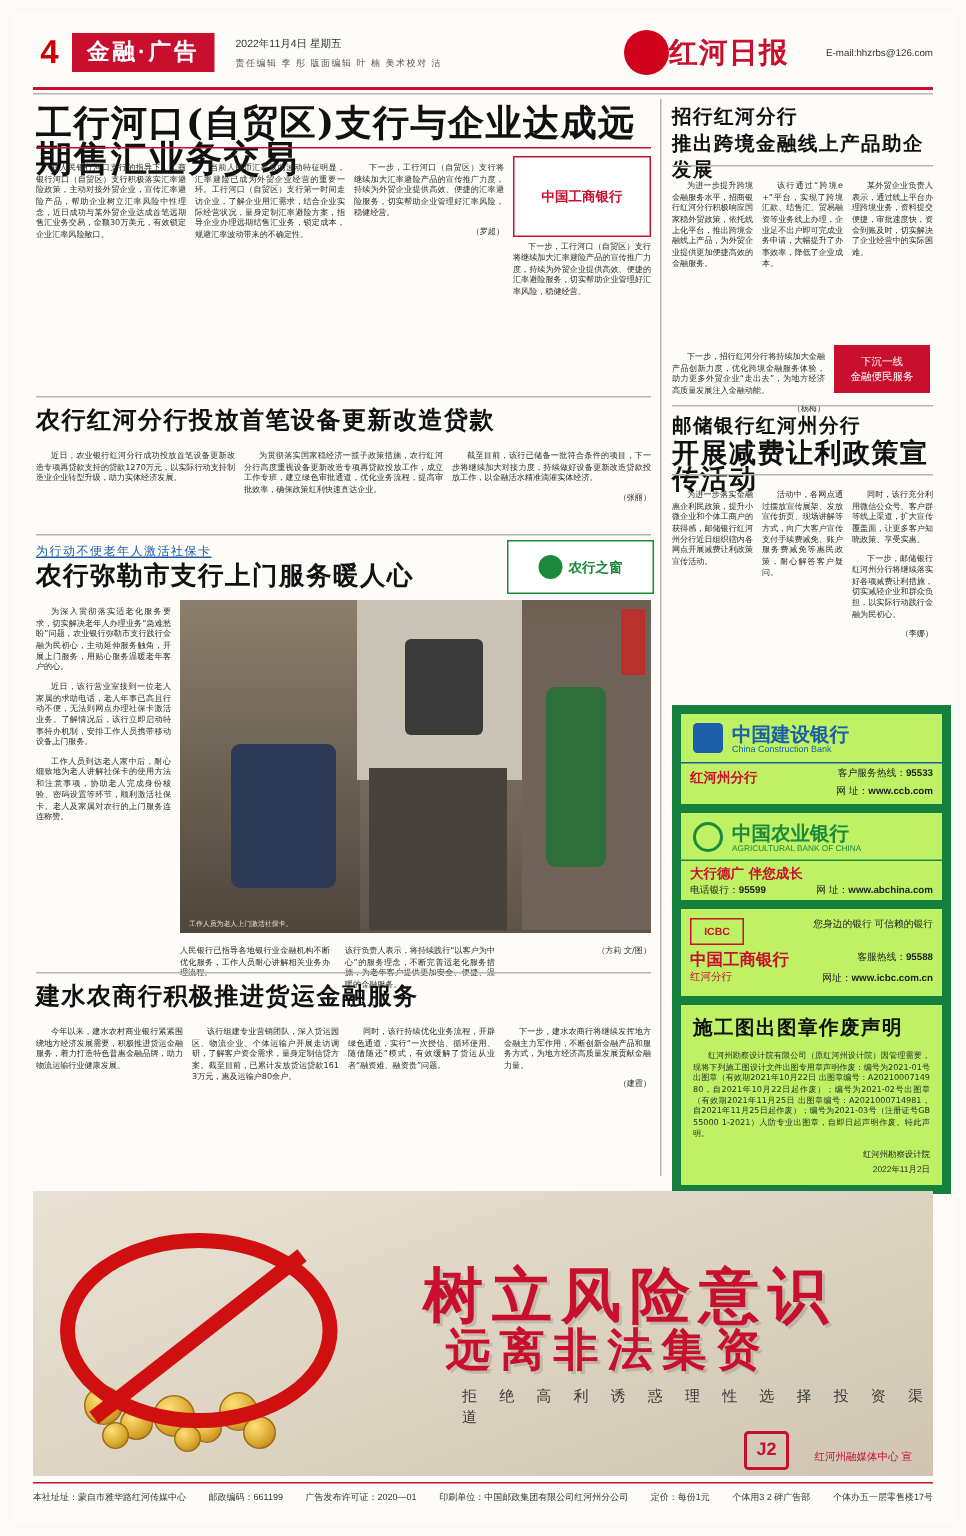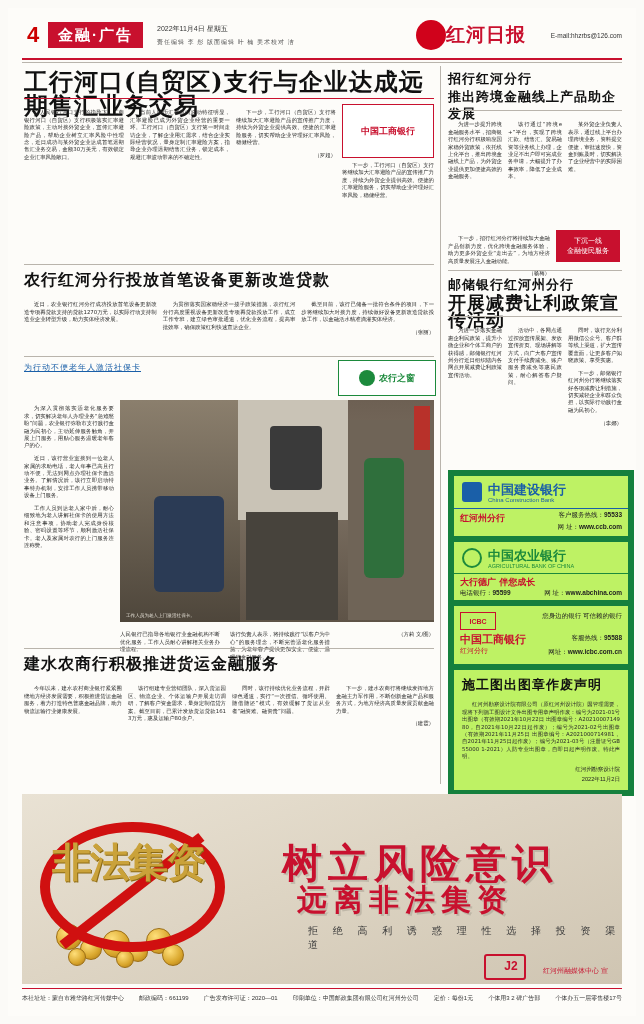--- a/index.html
+++ b/index.html
@@ -42,21 +42,21 @@
   .ad{position:absolute;left:14px;top:786px;width:600px;height:190px;background:linear-gradient(160deg,#e9e2d4 0%,#ded5c4 45%,#cfc5b2 100%);overflow:hidden;}
   .ad-coins{position:absolute;left:28px;top:58px;width:150px;height:110px;}
   .coin{position:absolute;border-radius:50%;background:radial-gradient(circle at 35% 30%,#ffdf7a,#d9a62c 60%,#a87516);border:1px solid #9c6e14;}
   .ban{position:absolute;left:18px;top:28px;width:185px;height:130px;border:10px solid #d01010;border-radius:50%;box-sizing:border-box;}
   .ban:after{content:"";position:absolute;left:-6px;top:54px;width:176px;height:10px;background:#d01010;transform:rotate(-38deg);transform-origin:50% 50%;}
   .ban-txt{position:absolute;left:30px;top:48px;font-size:40px;font-weight:bold;color:#caa23a;font-family:"DejaVu Serif",serif;letter-spacing:-2px;line-height:40px;text-shadow:1px 1px 0 #8c6a15;}
   .ad-h1{position:absolute;left:260px;top:42px;font-size:40px;font-weight:bold;color:#c8102e;font-family:"DejaVu Serif",serif;letter-spacing:6px;text-shadow:2px 2px 0 rgba(0,0,0,.12);}
   .ad-h2{position:absolute;left:275px;top:86px;font-size:30px;font-weight:bold;color:#c8102e;font-family:"DejaVu Serif",serif;letter-spacing:6px;text-shadow:2px 2px 0 rgba(0,0,0,.12);}
   .ad-sub{position:absolute;left:286px;top:130px;font-size:10px;color:#3b3b3b;letter-spacing:6px;}
   .ad-credit{position:absolute;right:14px;bottom:8px;font-size:7px;color:#c8102e;}
-  .ad-badge{position:absolute;right:96px;bottom:4px;width:26px;height:22px;border:2px solid #c8102e;color:#c8102e;font-size:12px;font-weight:bold;text-align:center;line-height:20px;border-radius:3px;padding-left:12px;}
+  .ad-badge{position:absolute;right:96px;bottom:4px;width:26px;height:22px;border:2px solid #c8102e;color:#c8102e;font-size:12px;font-weight:bold;text-align:center;line-height:20px;border-radius:3px;}
 
   .footer{position:absolute;left:14px;top:986px;width:600px;font-size:6px;color:#333;display:flex;justify-content:space-between;}
   .footbar{position:absolute;left:14px;top:980px;width:600px;height:1px;background:#c8102e;}
 </style>
 </head>
 <body>
 
 <div class="page">
  <div class="sheet">
 
@@ -109,20 +109,21 @@
           <p class="txt ind">为贯彻落实国家稳经济一揽子政策措施，农行红河分行高度重视设备更新改造专项再贷款投放工作，成立工作专班，建立绿色审批通道，优化业务流程，提高审批效率，确保政策红利快速直达企业。</p>
         </div>
     <div class="col">
       <p class="txt ind">截至目前，该行已储备一批符合条件的项目，下一步将继续加大对接力度，持续做好设备更新改造贷款投放工作，以金融活水精准滴灌实体经济。</p>
       <p class="txt" style="text-align:right;">（张丽）</p>
     </div>
   </div>
   <div class="hair" style="left:16px;top:348px;width:410px;height:1px;"></div>
 
   <div class="hl-sub" style="position:absolute;left:16px;top:354px;">为行动不便老年人激活社保卡</div>
+  <div class="hl" style="position:absolute;left:16px;top:366px;width:300px;font-size:17px;line-height:21px;">农行弥勒市支行上门服务暖人心</div>
 
   <div style="position:absolute;left:330px;top:352px;width:96px;height:34px;border:1px solid #1c8a3c;display:flex;align-items:center;gap:4px;justify-content:center;background:#fff;">
     <span style="display:inline-block;width:16px;height:16px;border-radius:50%;background:#1c8a3c;"></span>
     <span style="font-size:9px;color:#1c8a3c;font-weight:bold;font-family:'DejaVu Serif',serif;">农行之窗</span>
   </div>
 
   <div style="position:absolute;left:16px;top:392px;width:90px;height:232px;">
     <p class="txt ind">为深入贯彻落实适老化服务要求，切实解决老年人办理业务“急难愁盼”问题，农业银行弥勒市支行践行金融为民初心，主动延伸服务触角，开展上门服务，用贴心服务温暖老年客户的心。</p>
     <p class="txt ind">近日，该行营业室接到一位老人家属的求助电话，老人年事已高且行动不便，无法到网点办理社保卡激活业务。了解情况后，该行立即启动特事特办机制，安排工作人员携带移动设备上门服务。</p>
     <p class="txt ind">工作人员到达老人家中后，耐心细致地为老人讲解社保卡的使用方法和注意事项，协助老人完成身份核验、密码设置等环节，顺利激活社保卡。老人及家属对农行的上门服务连连称赞。</p>
@@ -258,21 +259,20 @@
       <div class="coin" style="left:6px;top:72px;width:24px;height:24px;"></div>
       <div class="coin" style="left:30px;top:86px;width:20px;height:20px;"></div>
       <div class="coin" style="left:52px;top:78px;width:26px;height:26px;"></div>
       <div class="coin" style="left:78px;top:90px;width:18px;height:18px;"></div>
       <div class="coin" style="left:96px;top:76px;width:24px;height:24px;"></div>
       <div class="coin" style="left:18px;top:96px;width:16px;height:16px;"></div>
       <div class="coin" style="left:66px;top:98px;width:16px;height:16px;"></div>
       <div class="coin" style="left:112px;top:92px;width:20px;height:20px;"></div>
     </div>
     <div class="ban"></div>
-    <div class="ban-txt">非法集资</div>
     <div class="ad-h1">树立风险意识</div>
     <div class="ad-h2">远离非法集资</div>
     <div class="ad-sub">拒 绝 高 利 诱 惑    理 性 选 择 投 资 渠 道</div>
     <div class="ad-badge">J2</div>
     <div class="ad-credit">红河州融媒体中心 宣</div>
   </div>
 
   <div class="footbar"></div>
   <div class="footer">
     <span>本社址址：蒙自市雅华路红河传媒中心</span>

